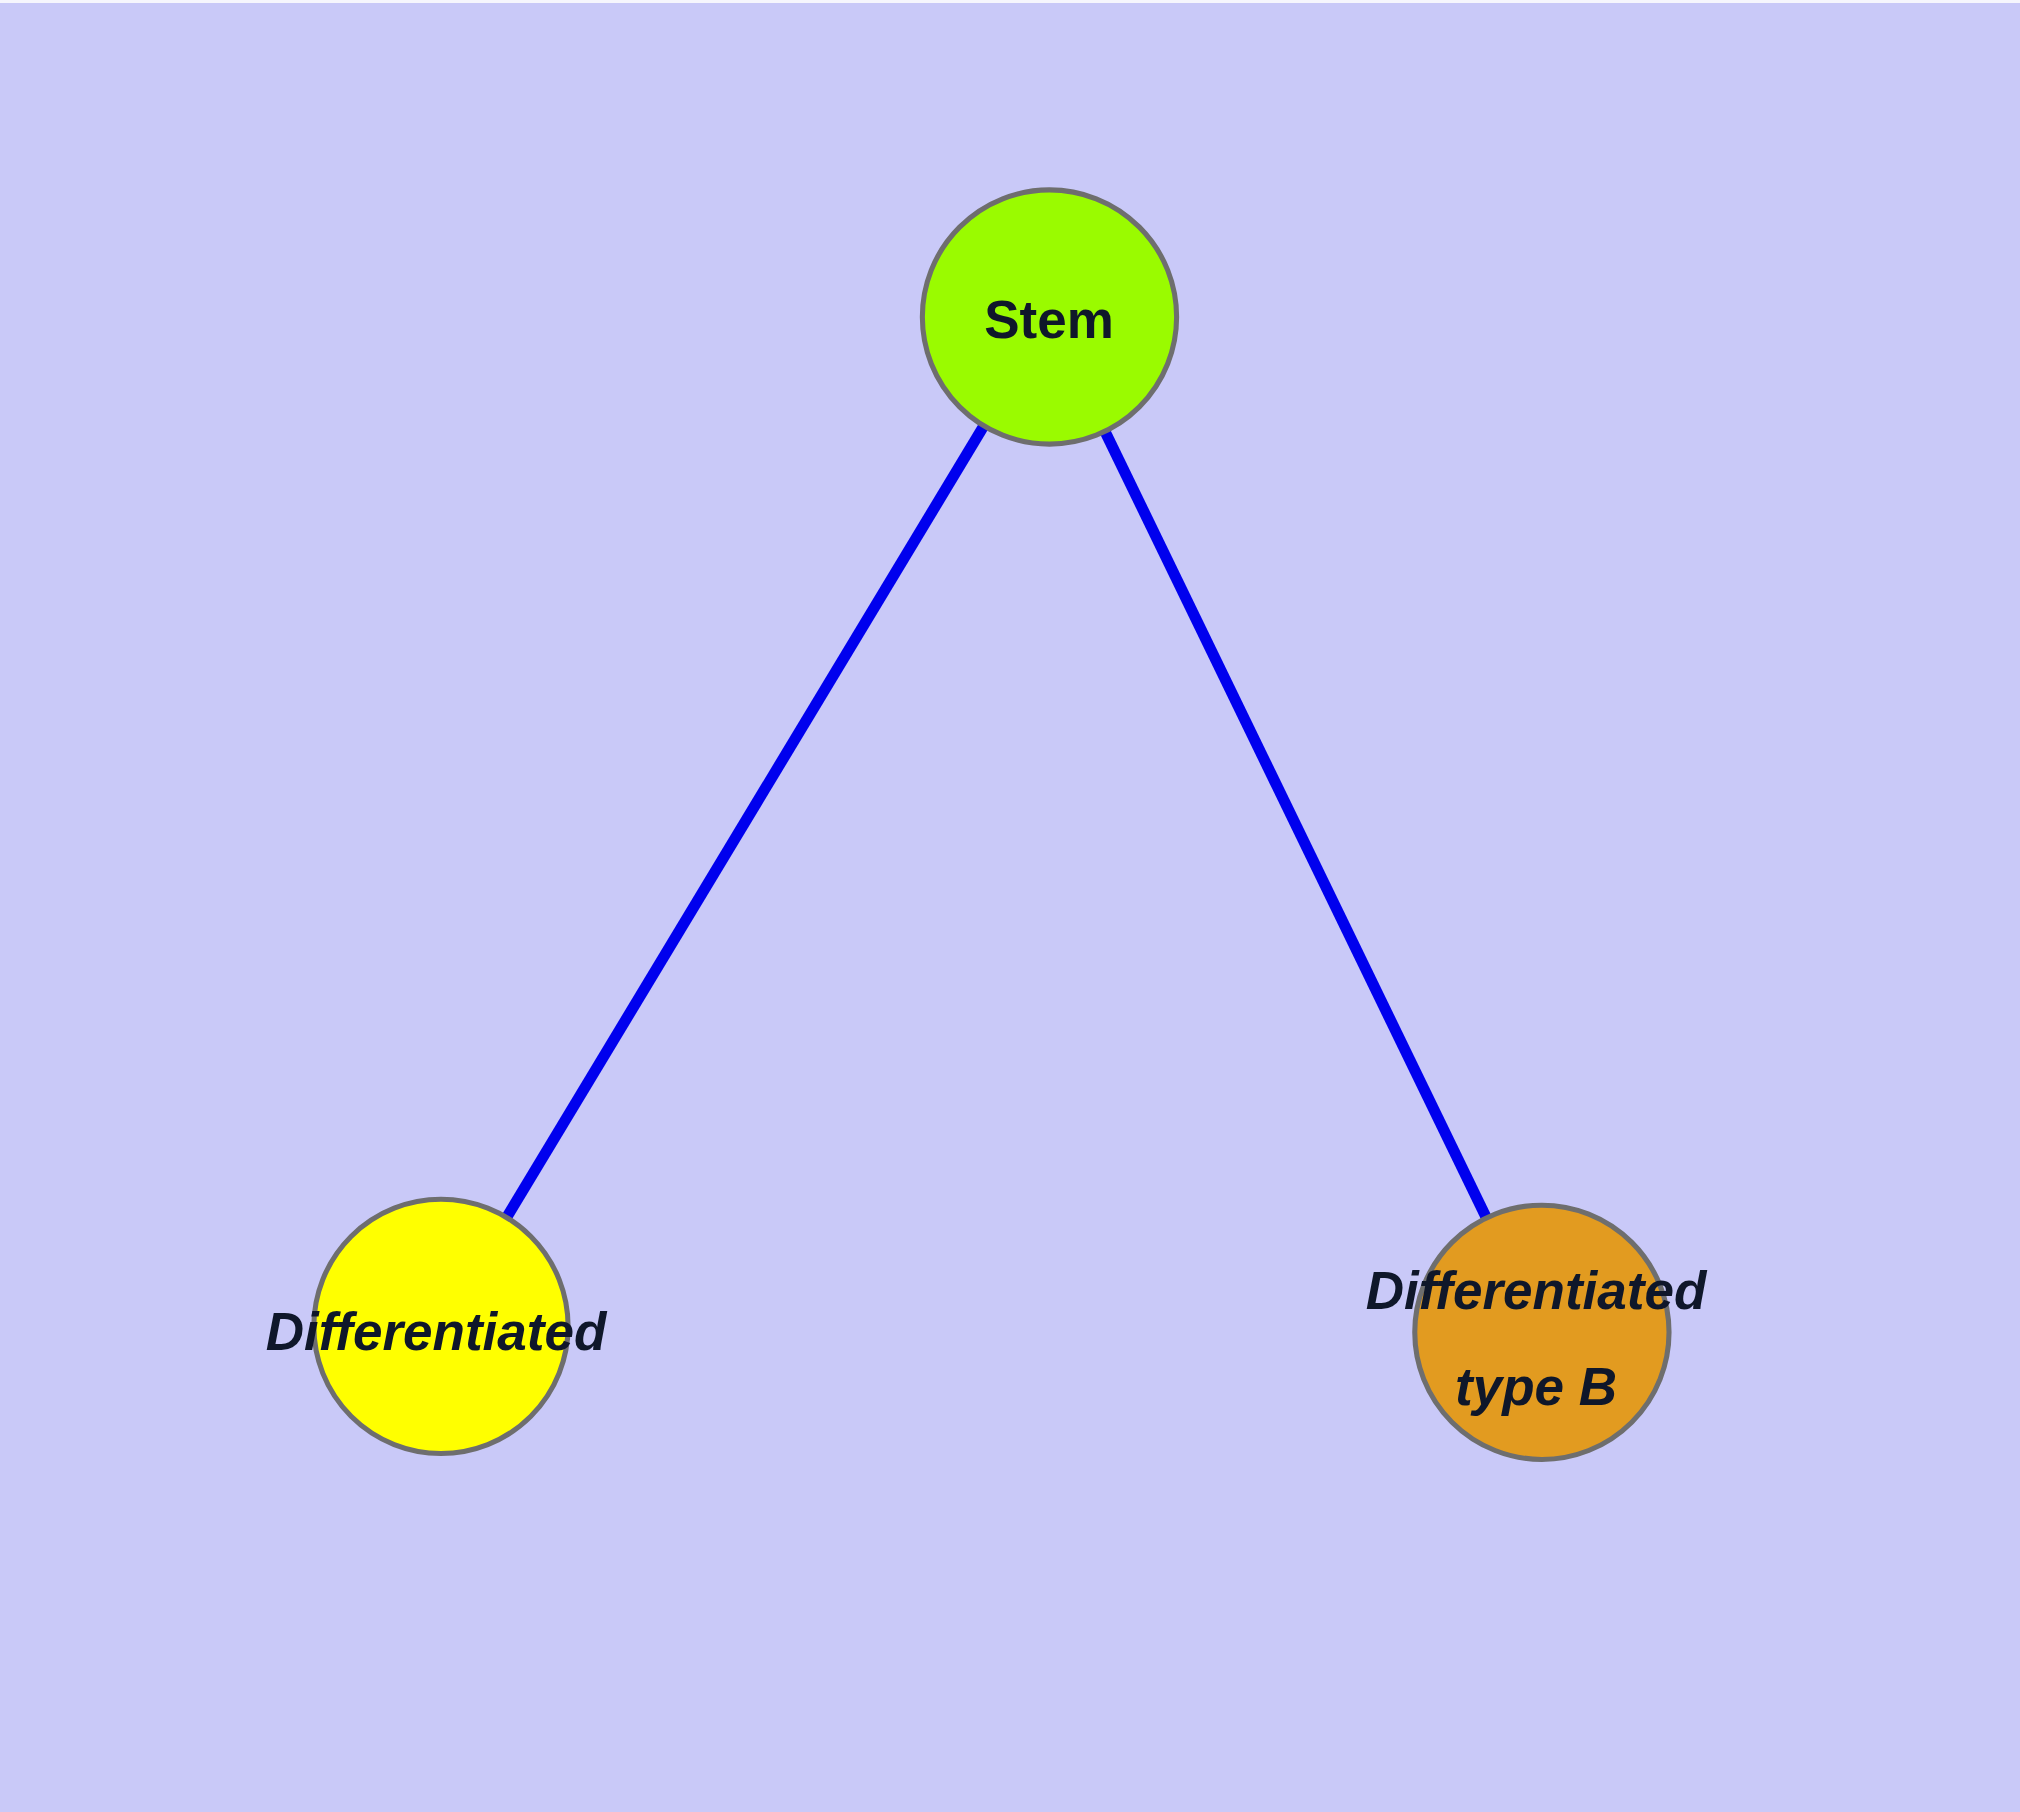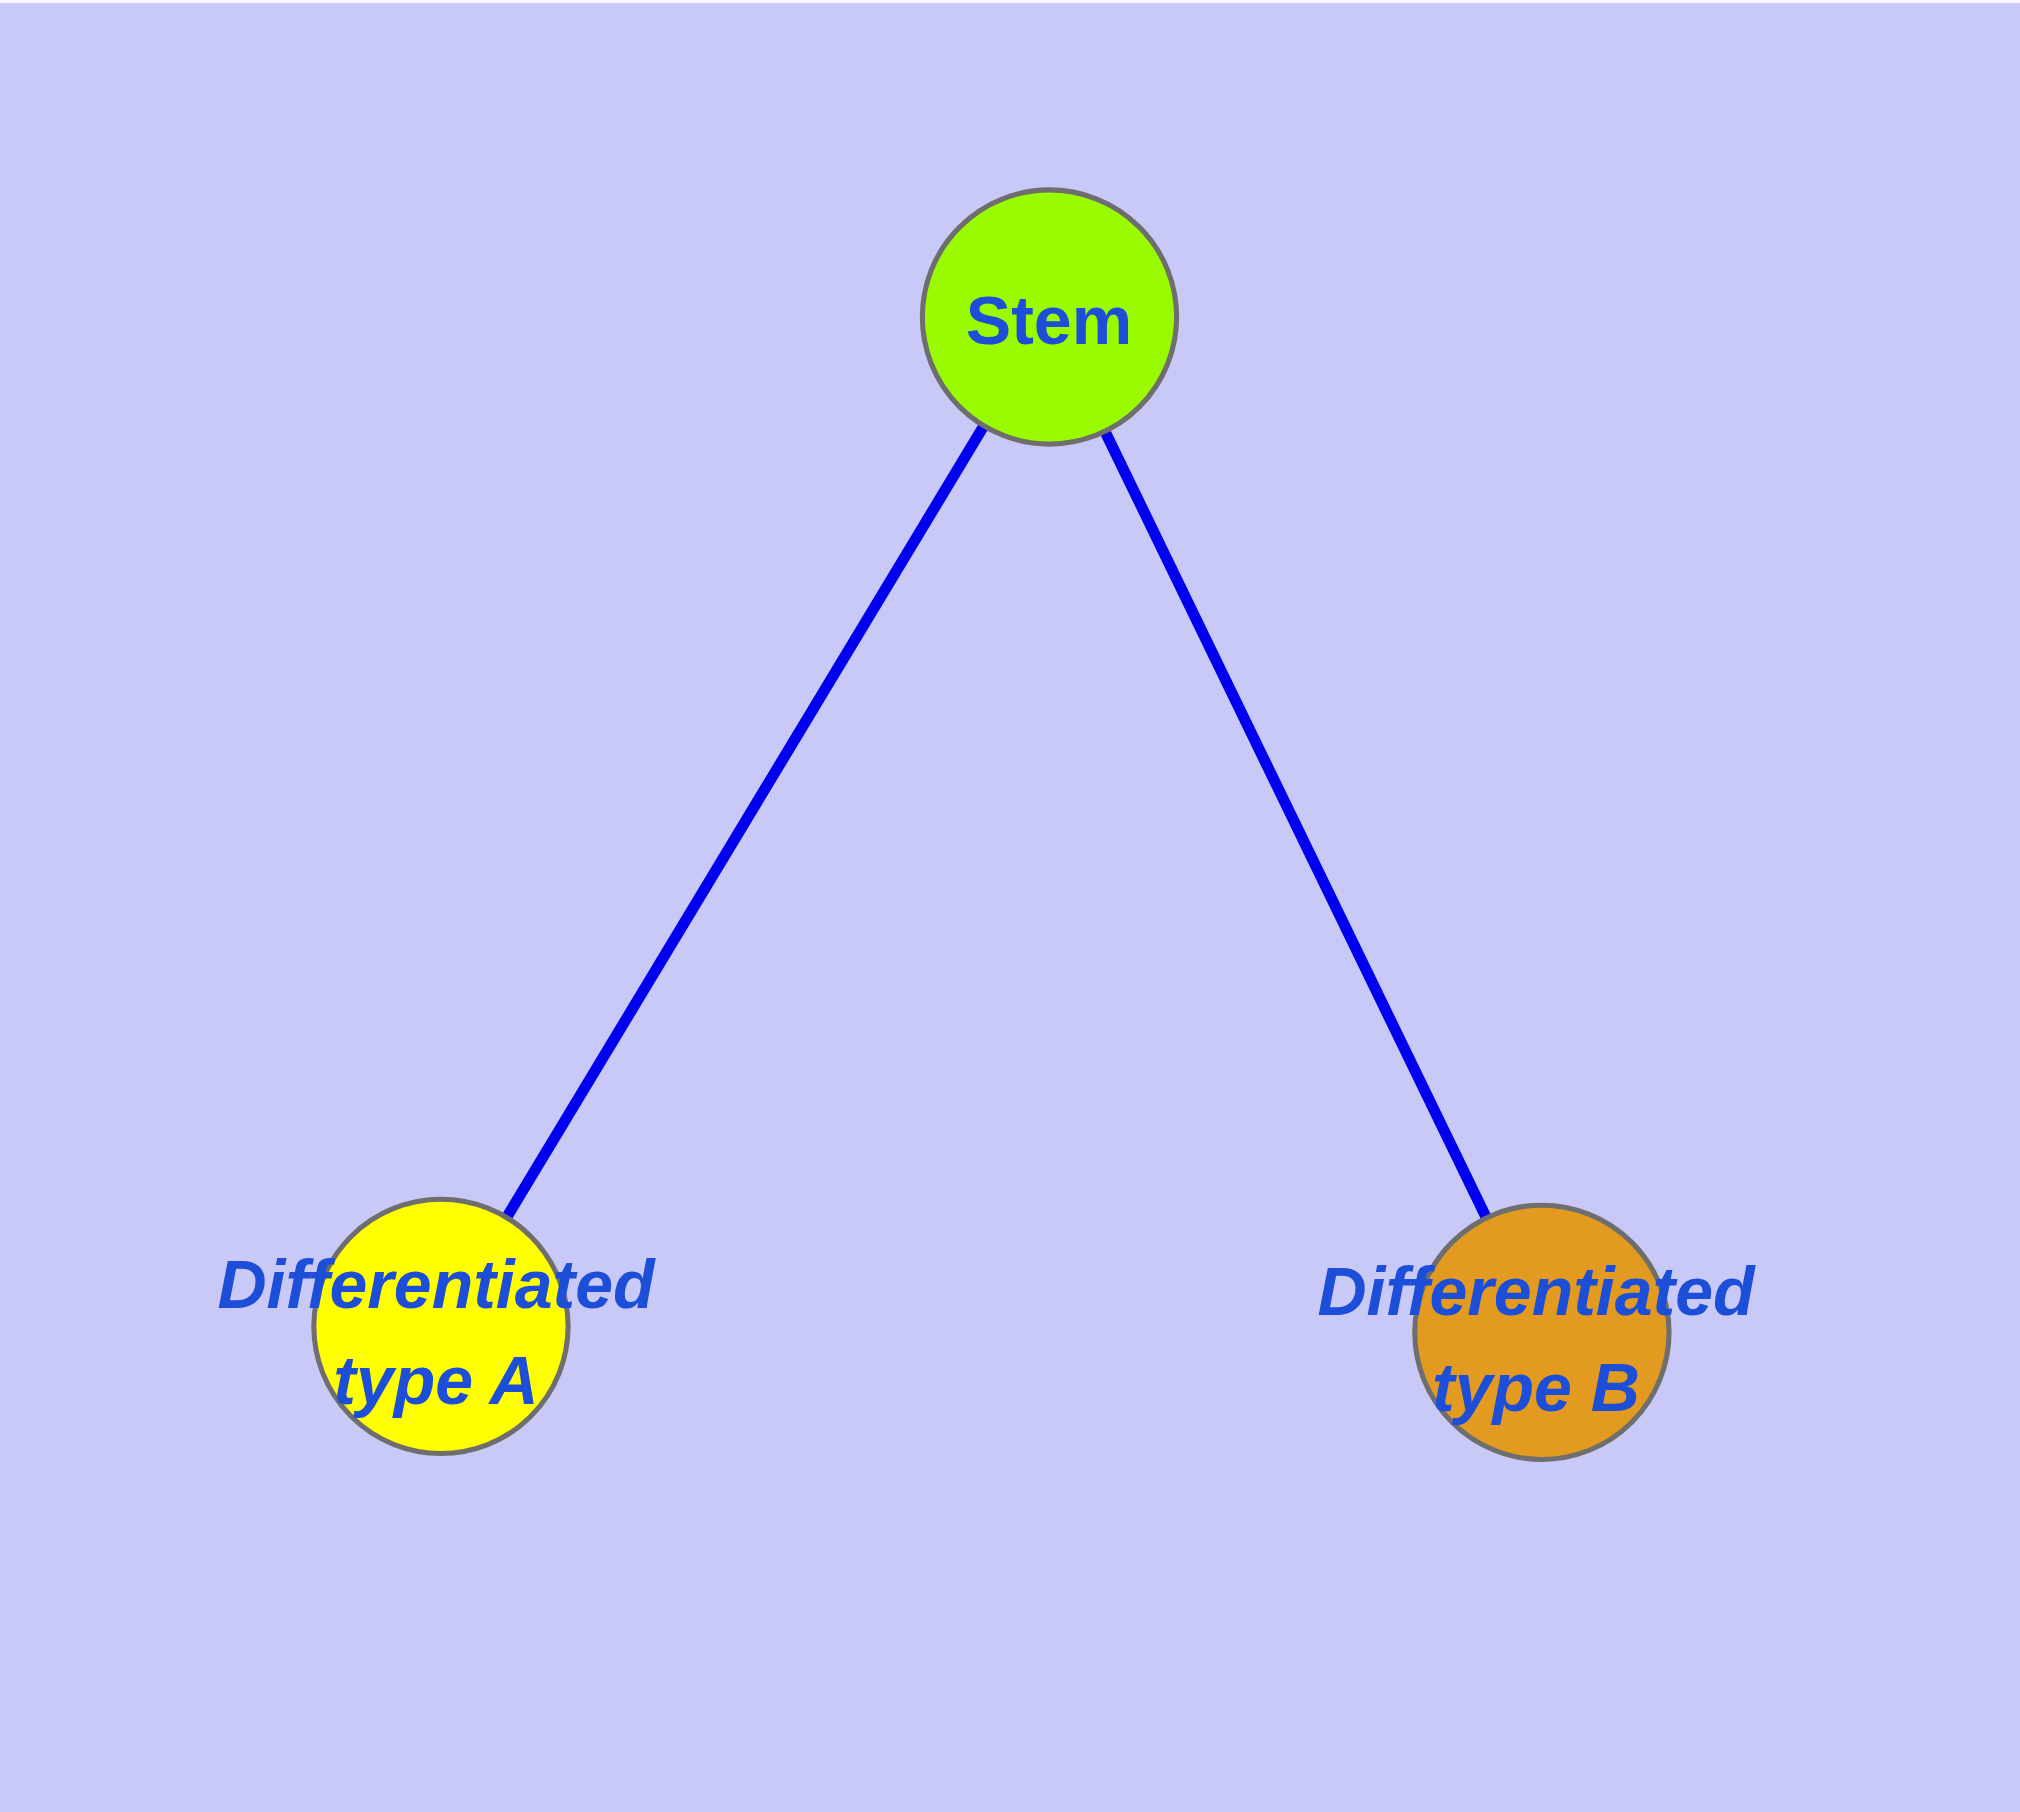--- a/index.html
+++ b/index.html
@@ -41,22 +41,22 @@
   }
 
   svg.graph circle {
     stroke: #6e6e6e;
     stroke-width: 6;
   }
 
   .node-label {
     position: absolute;
     transform: translate(-50%, -50%);
-    color: #1d4ed8;
-    font-size: 68px;
+    color: #0f172a;
+    font-size: 53px;
     font-weight: bold;
     line-height: 96px;
     text-align: center;
     white-space: nowrap;
     letter-spacing: 0;
   }
 
   .label-line { display: block; font-style: italic; }
 
   #label-stem   { left: 1049px; top: 320px; }
@@ -77,21 +77,20 @@
 
     <circle cx="1238" cy="374" r="150" fill="#9afb00"></circle>
     <circle cx="520" cy="1565" r="150" fill="#ffff00"></circle>
     <circle cx="1819" cy="1572" r="150" fill="#e29b20"></circle>
   </svg>
 
   <div class="node-label" id="label-stem">Stem</div>
 
   <div class="node-label" id="label-type-a">
     <span class="label-line">Differentiated</span>
-    <span class="label-line">type A</span>
   </div>
 
   <div class="node-label" id="label-type-b">
     <span class="label-line">Differentiated</span>
     <span class="label-line">type B</span>
   </div>
 
 </div>
 
 

